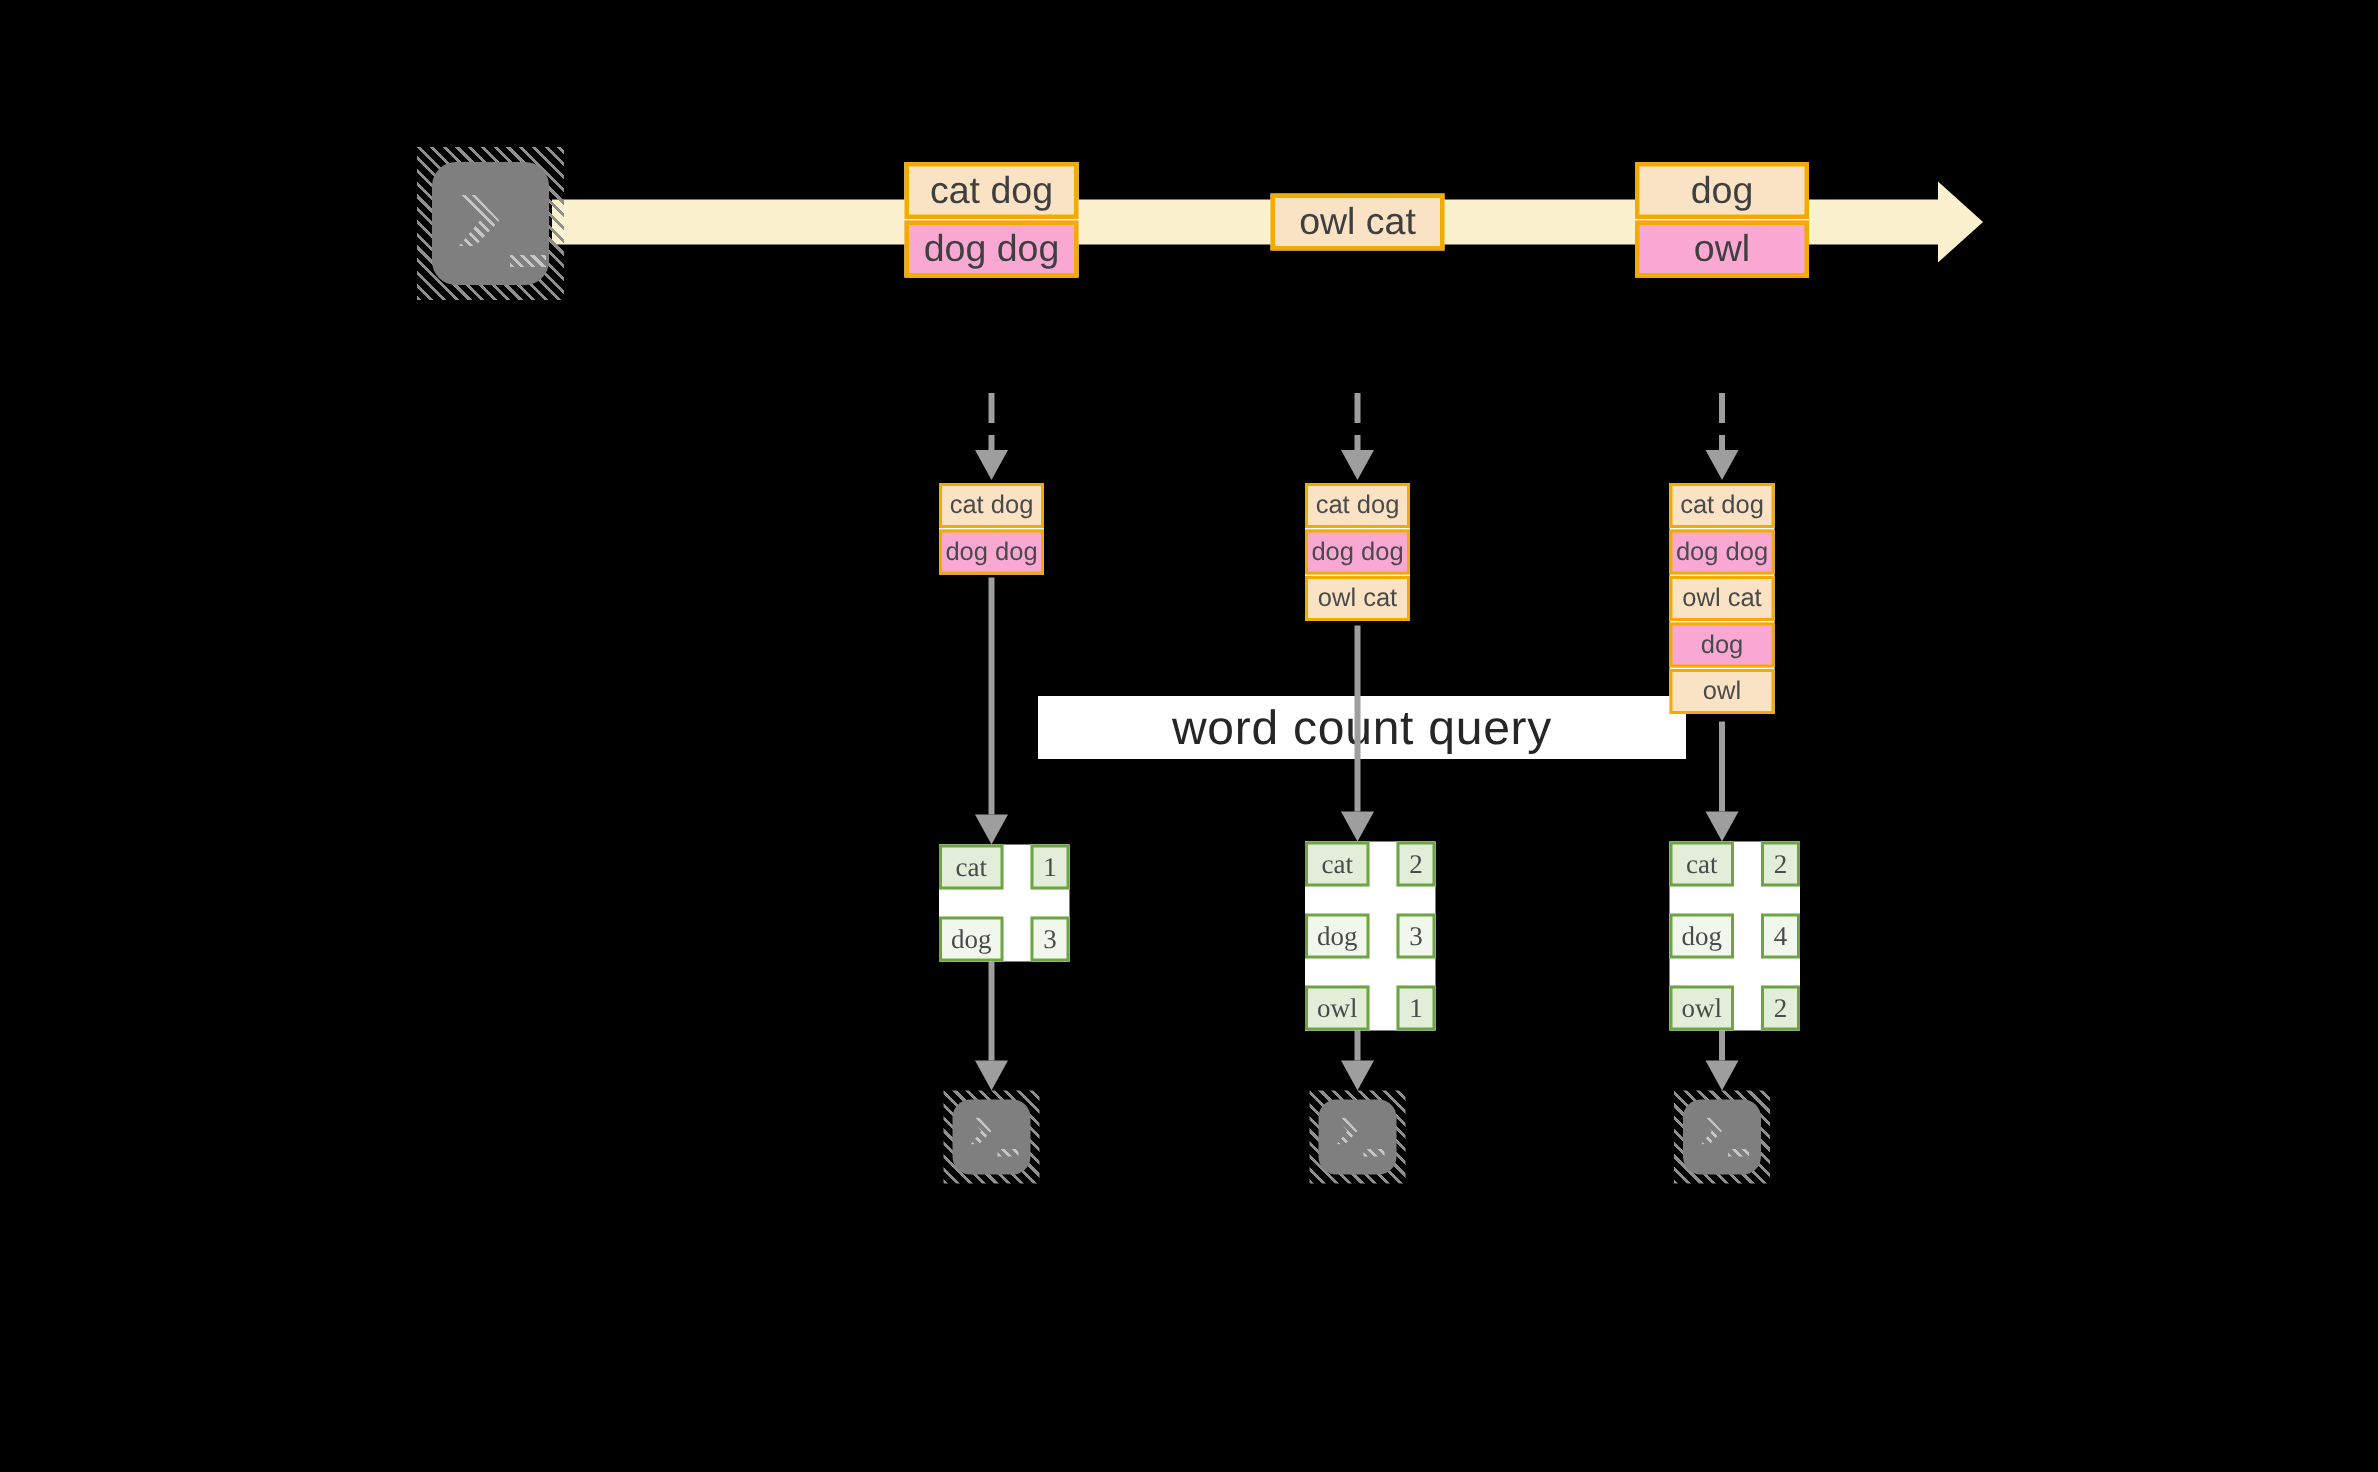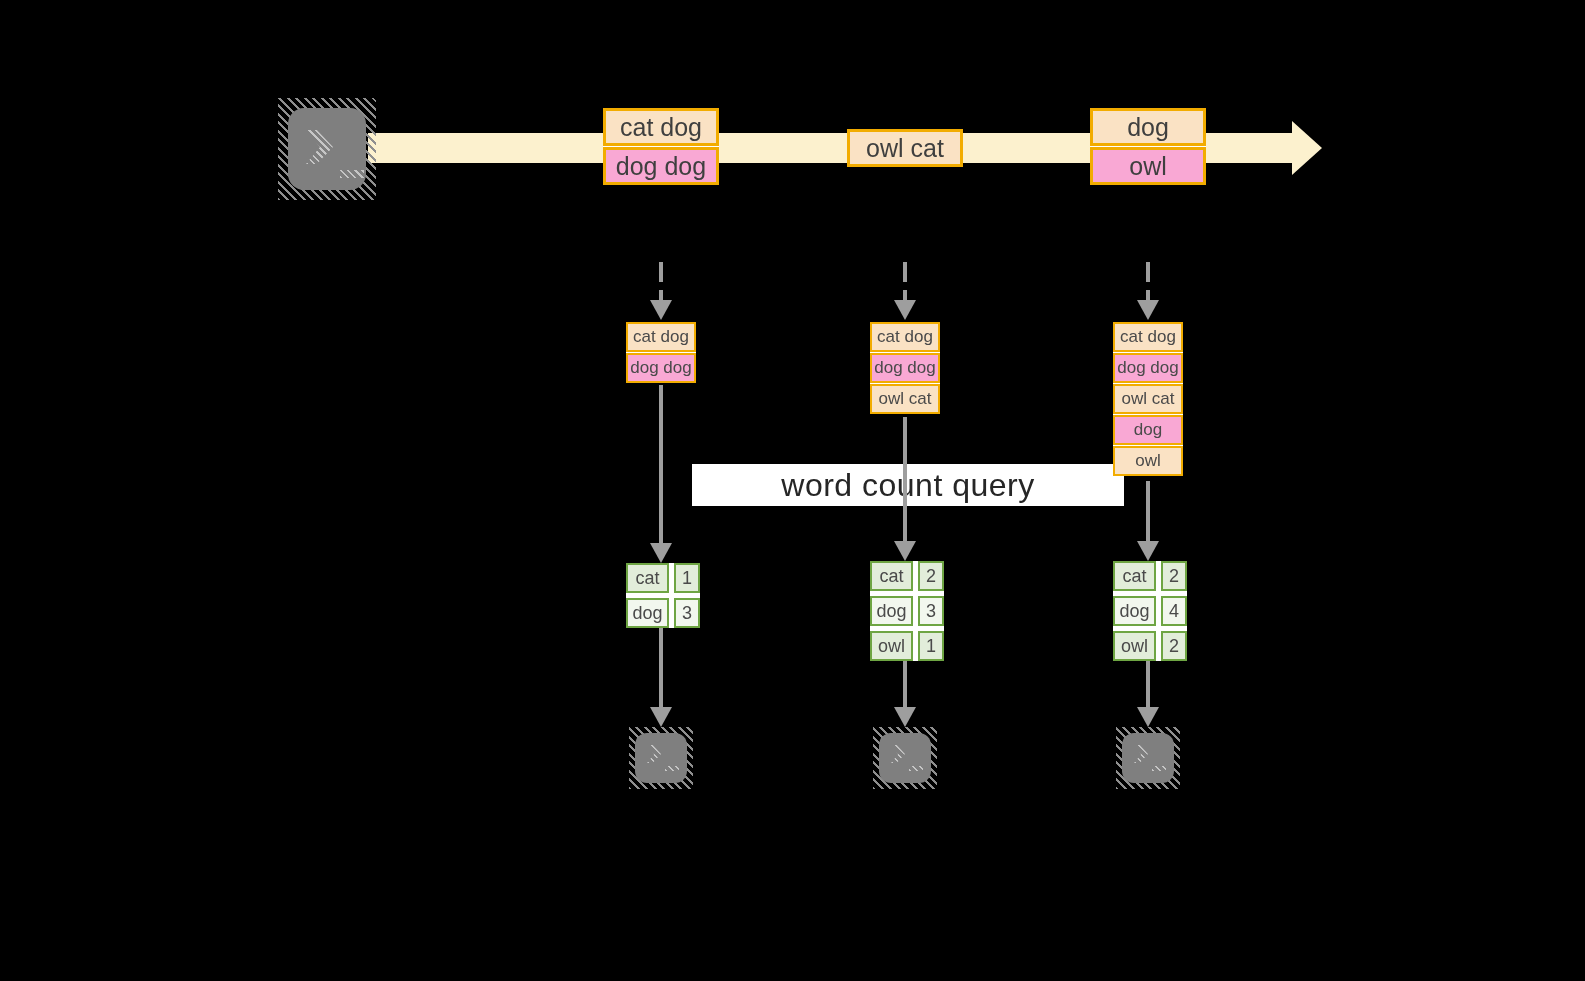--- a/index.html
+++ b/index.html
@@ -45,21 +45,21 @@
   .vline.dash{background:repeating-linear-gradient(180deg,#9E9E9E 0 20px,transparent 20px 28px);}
   .ahead{position:absolute;width:0;height:0;z-index:2;
     border-top:20px solid #9E9E9E;border-left:11px solid transparent;border-right:11px solid transparent;}
 
   
   .banner{position:absolute;left:692px;top:464px;width:432px;height:42px;background:#ffffff;z-index:1;
     display:flex;align-items:center;justify-content:center;}
   .banner span{font-size:32px;color:#262626;letter-spacing:0.5px;}
 
   
-  .gtable{position:absolute;display:grid;grid-template-columns:43px 26px;gap:5px;background:#fff;z-index:3;}
+  .gtable{position:absolute;display:grid;grid-template-columns:43px 26px;gap:18px;background:#fff;z-index:3;font-family:Liberation Serif, serif;}
   .gcell{height:26px;border:2.5px solid #6EA543;display:flex;align-items:center;justify-content:center;
     font-size:18px;color:#4a4a4a;}
   .green-d{background:#E2EDDA;}
   .green-l{background:#F2F7EE;}
 </style>
 </head>
 <body>
 
 <div class="canvas">
 

